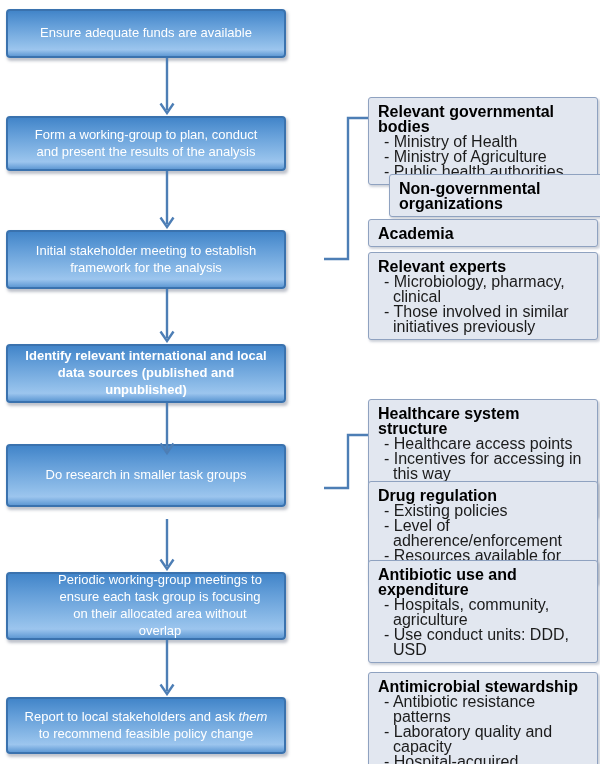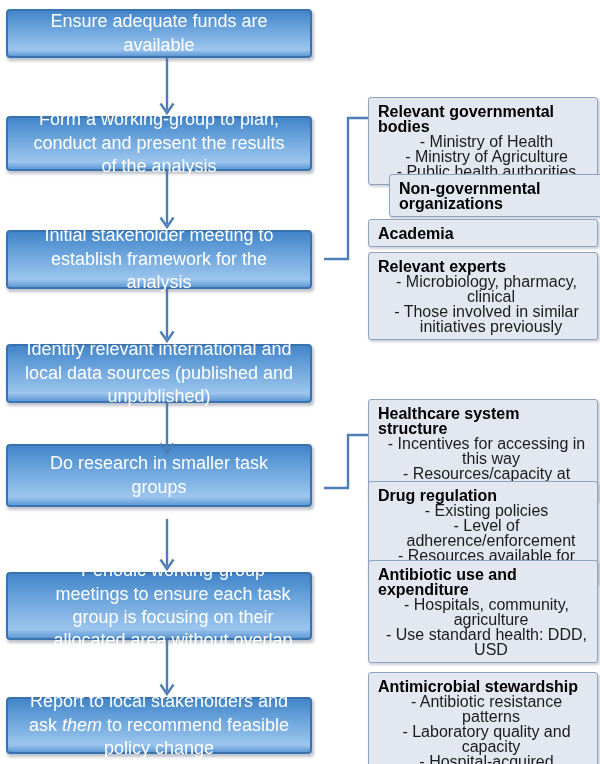--- a/index.html
+++ b/index.html
@@ -1,54 +1,54 @@
 <!DOCTYPE html>
 <html><head>
 <meta charset="utf-8">
 <style>
   html,body{margin:0;padding:0;background:#fff;}
   #figure{
     position:relative;width:600px;height:764px;background:#ffffff;overflow:hidden;
     font-family:"Liberation Sans",sans-serif;
   }
   .flow-box{
-    position:absolute;left:6px;width:306px;box-sizing:border-box;
+    position:absolute;left:6px;width:280px;box-sizing:border-box;
     border:2px solid #3a72ae;border-radius:4px;
     background:linear-gradient(180deg,#4285c9 0%,#629dd8 30%,#8fbde9 74%,#9cc5ee 86%,#5f99d4 100%);
-    color:#ffffff;font-size:18px;line-height:1.3;text-align:center;
+    color:#ffffff;font-size:13px;line-height:1.3;text-align:center;
     display:flex;align-items:center;justify-content:center;
     padding:4px 16px;box-shadow:1.5px 2.5px 3px rgba(110,120,140,.45);
   }
   .flow-box .em{font-style:italic;text-align:center;}
   .note-box{
     position:absolute;left:368px;width:230px;box-sizing:border-box;
     background:#e2e7f0;border:1.5px solid #8fa2c0;border-radius:3px;
     color:#1b1b1b;font-size:16px;line-height:15px;
     padding:6px 8px 5px 9px;
     box-shadow:1.5px 2px 2.5px rgba(130,140,160,.4);
   }
   .note-title{font-weight:bold;color:#000;}
-  .note-item{padding-left:15px;text-indent:-9px;text-align:center;}
+  .note-item{padding-left:15px;text-indent:-9px;}
   .flow-arrow,.elbow{position:absolute;}
 </style>
 </head>
 <body>
 
 <div id="figure">
 
   <div class="flow-box" style="top:9px;height:49px;">
     <span>Ensure adequate funds are available</span>
   </div>
   <div class="flow-box" style="top:116px;height:55px;">
     <span>Form a working-group to plan, conduct and present the results of the analysis</span>
   </div>
   <div class="flow-box" style="top:230px;height:59px;">
     <span>Initial stakeholder meeting to establish framework for the analysis</span>
   </div>
-  <div class="flow-box" style="top:344px;height:59px;">
+  <div class="flow-box" style="top:344px;height:59px;font-weight:bold;">
     <span>Identify relevant international and local data sources (published and unpublished)</span>
   </div>
   <div class="flow-box" style="top:444px;height:63px;">
     <span>Do research in smaller task groups</span>
   </div>
   <div class="flow-box" style="top:572px;height:68px;padding-left:44px;">
     <span>Periodic working-group meetings to ensure each task group is focusing on their allocated area without overlap</span>
   </div>
   <div class="flow-box" style="top:697px;height:57px;">
     <span><span>Report to local stakeholders and ask </span><span class="em">them</span><span> to recommend feasible policy change</span></span>
@@ -99,33 +99,34 @@
     <div class="note-title">Academia</div>
   </div>
   <div class="note-box" style="top:252px;">
     <div class="note-title">Relevant experts</div>
     <div class="note-item">- Microbiology, pharmacy, clinical</div>
     <div class="note-item">- Those involved in similar initiatives previously</div>
   </div>
 
   <div class="note-box" style="top:399px;">
     <div class="note-title">Healthcare system structure</div>
+    <div class="note-item">- Healthcare access points</div>
     <div class="note-item">- Incentives for accessing in this way</div>
     <div class="note-item">- Resources/capacity at group level</div>
   </div>
   <div class="note-box" style="top:481px;">
     <div class="note-title">Drug regulation</div>
     <div class="note-item">- Existing policies</div>
     <div class="note-item">- Level of adherence/enforcement</div>
     <div class="note-item">- Resources available for regulation</div>
   </div>
   <div class="note-box" style="top:560px;">
     <div class="note-title">Antibiotic use and expenditure</div>
     <div class="note-item">- Hospitals, community, agriculture</div>
-    <div class="note-item">- Use standard health: DDD, USD</div>
+    <div class="note-item">- Use conduct units: DDD, USD</div>
   </div>
   <div class="note-box" style="top:630px;margin-top:42px;">
     <div class="note-title">Antimicrobial stewardship</div>
     <div class="note-item">- Antibiotic resistance patterns</div>
     <div class="note-item">- Laboratory quality and capacity</div>
     <div class="note-item">- Hospital-acquired infections and infection control</div>
   </div>
 
 </div>
 

